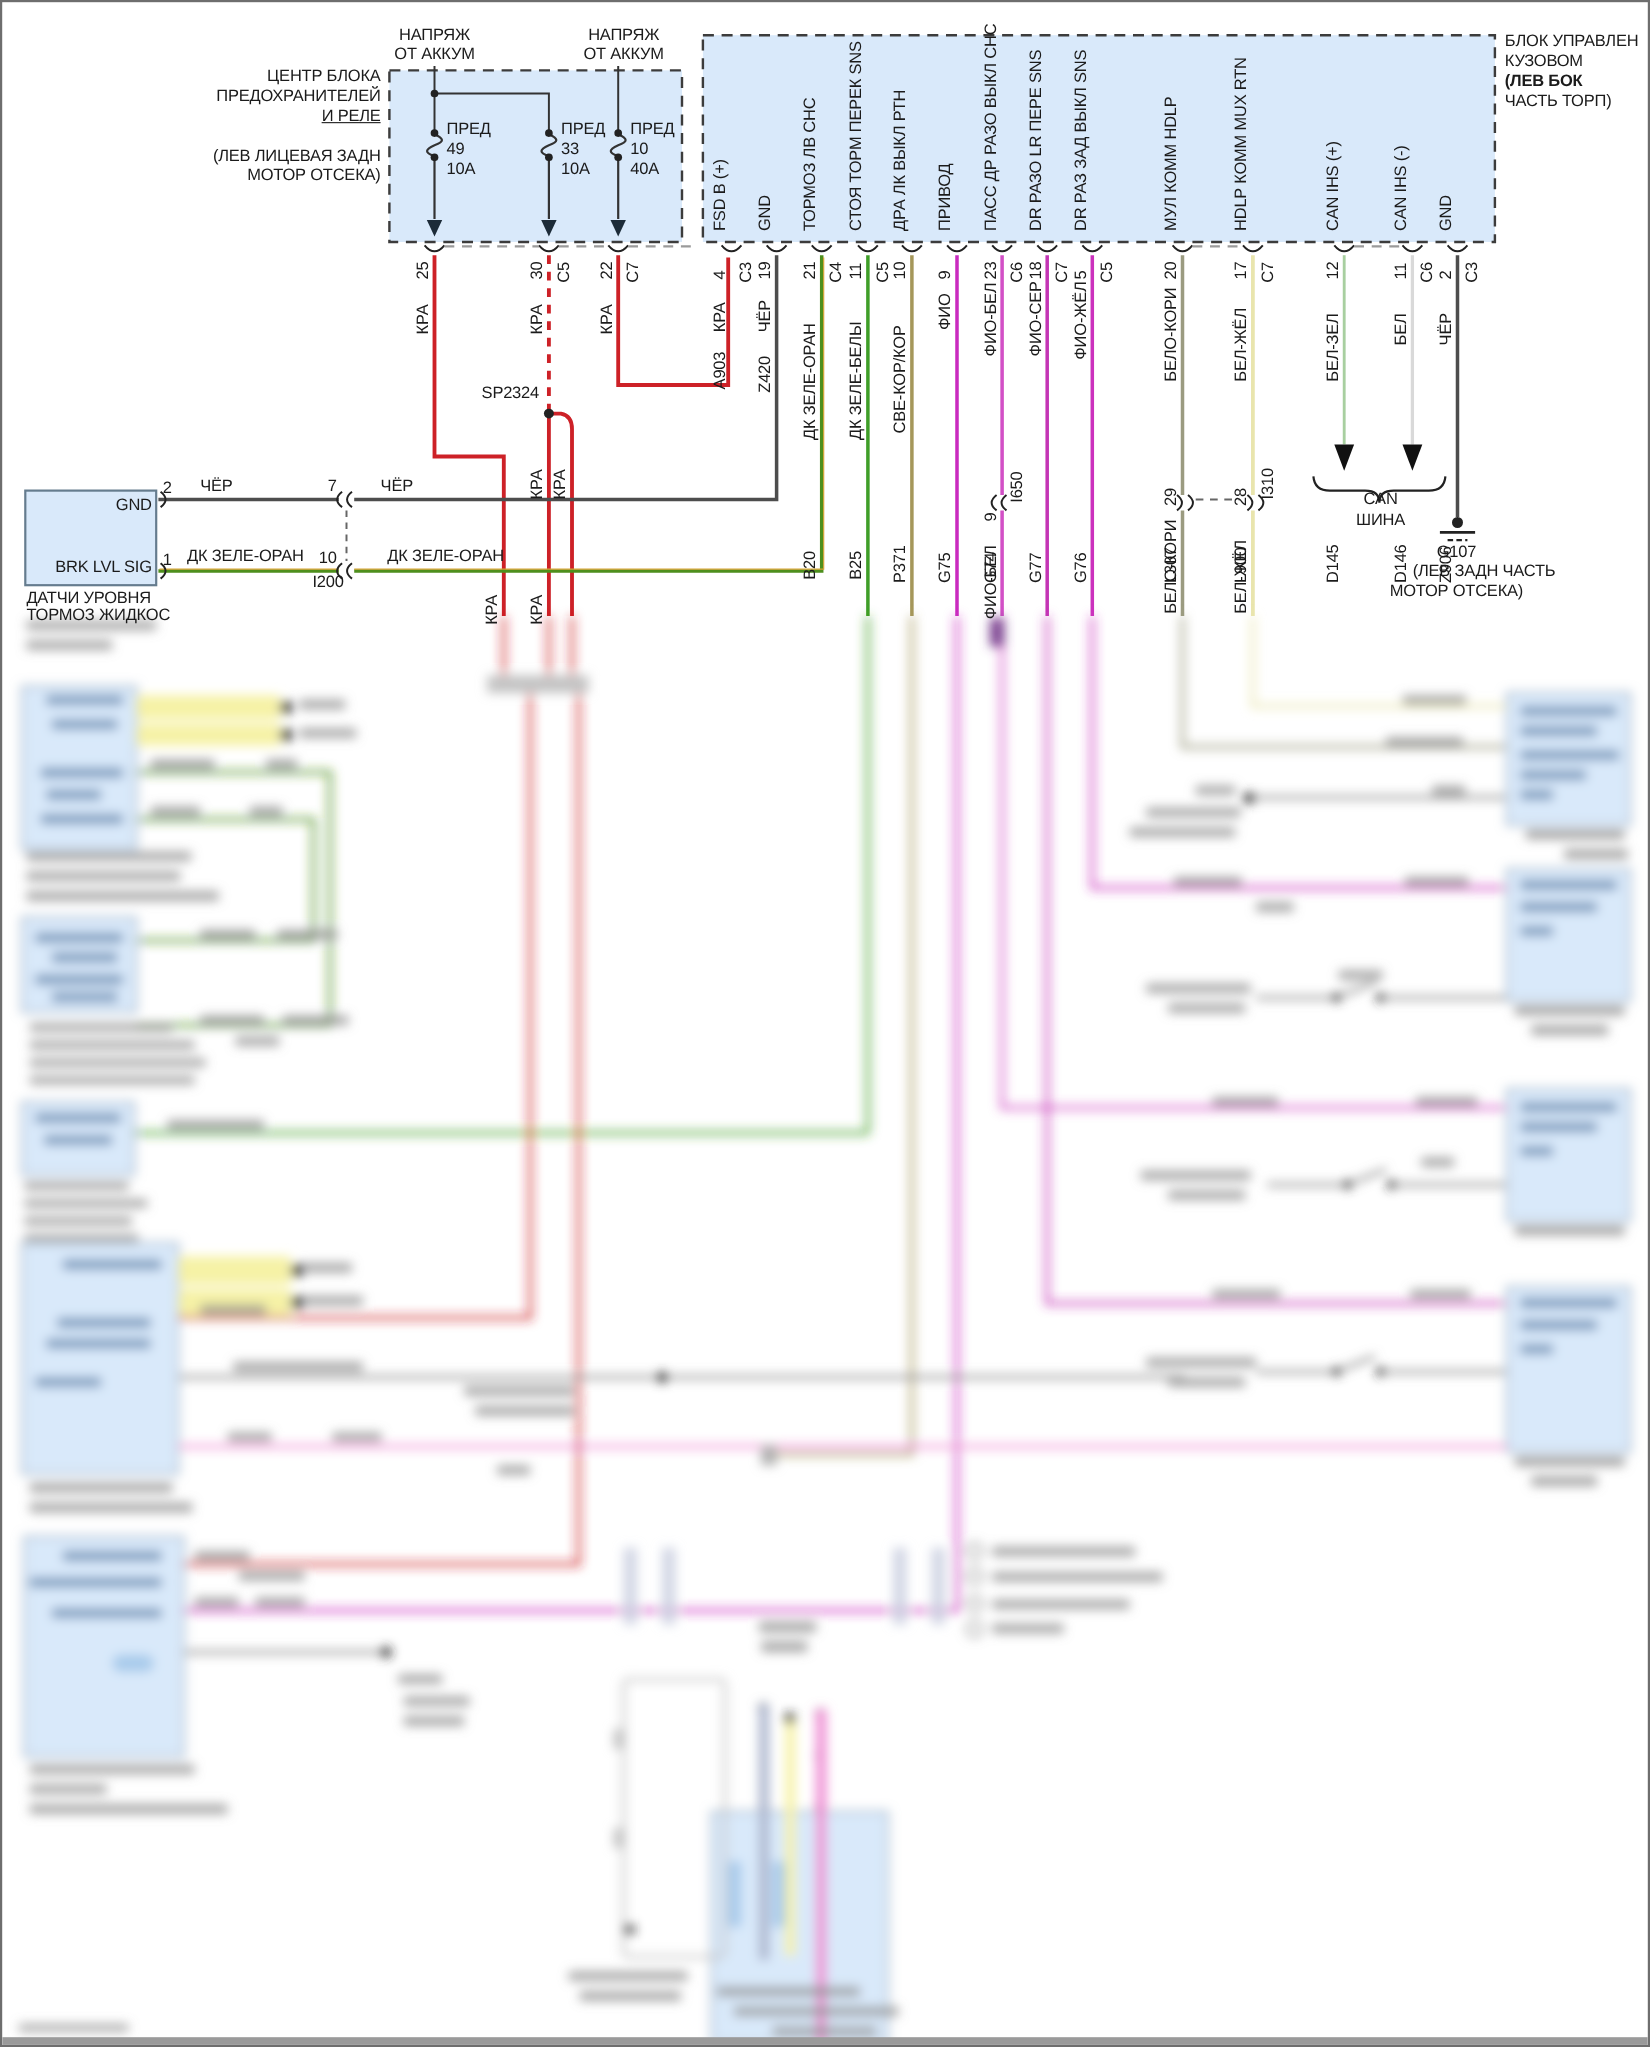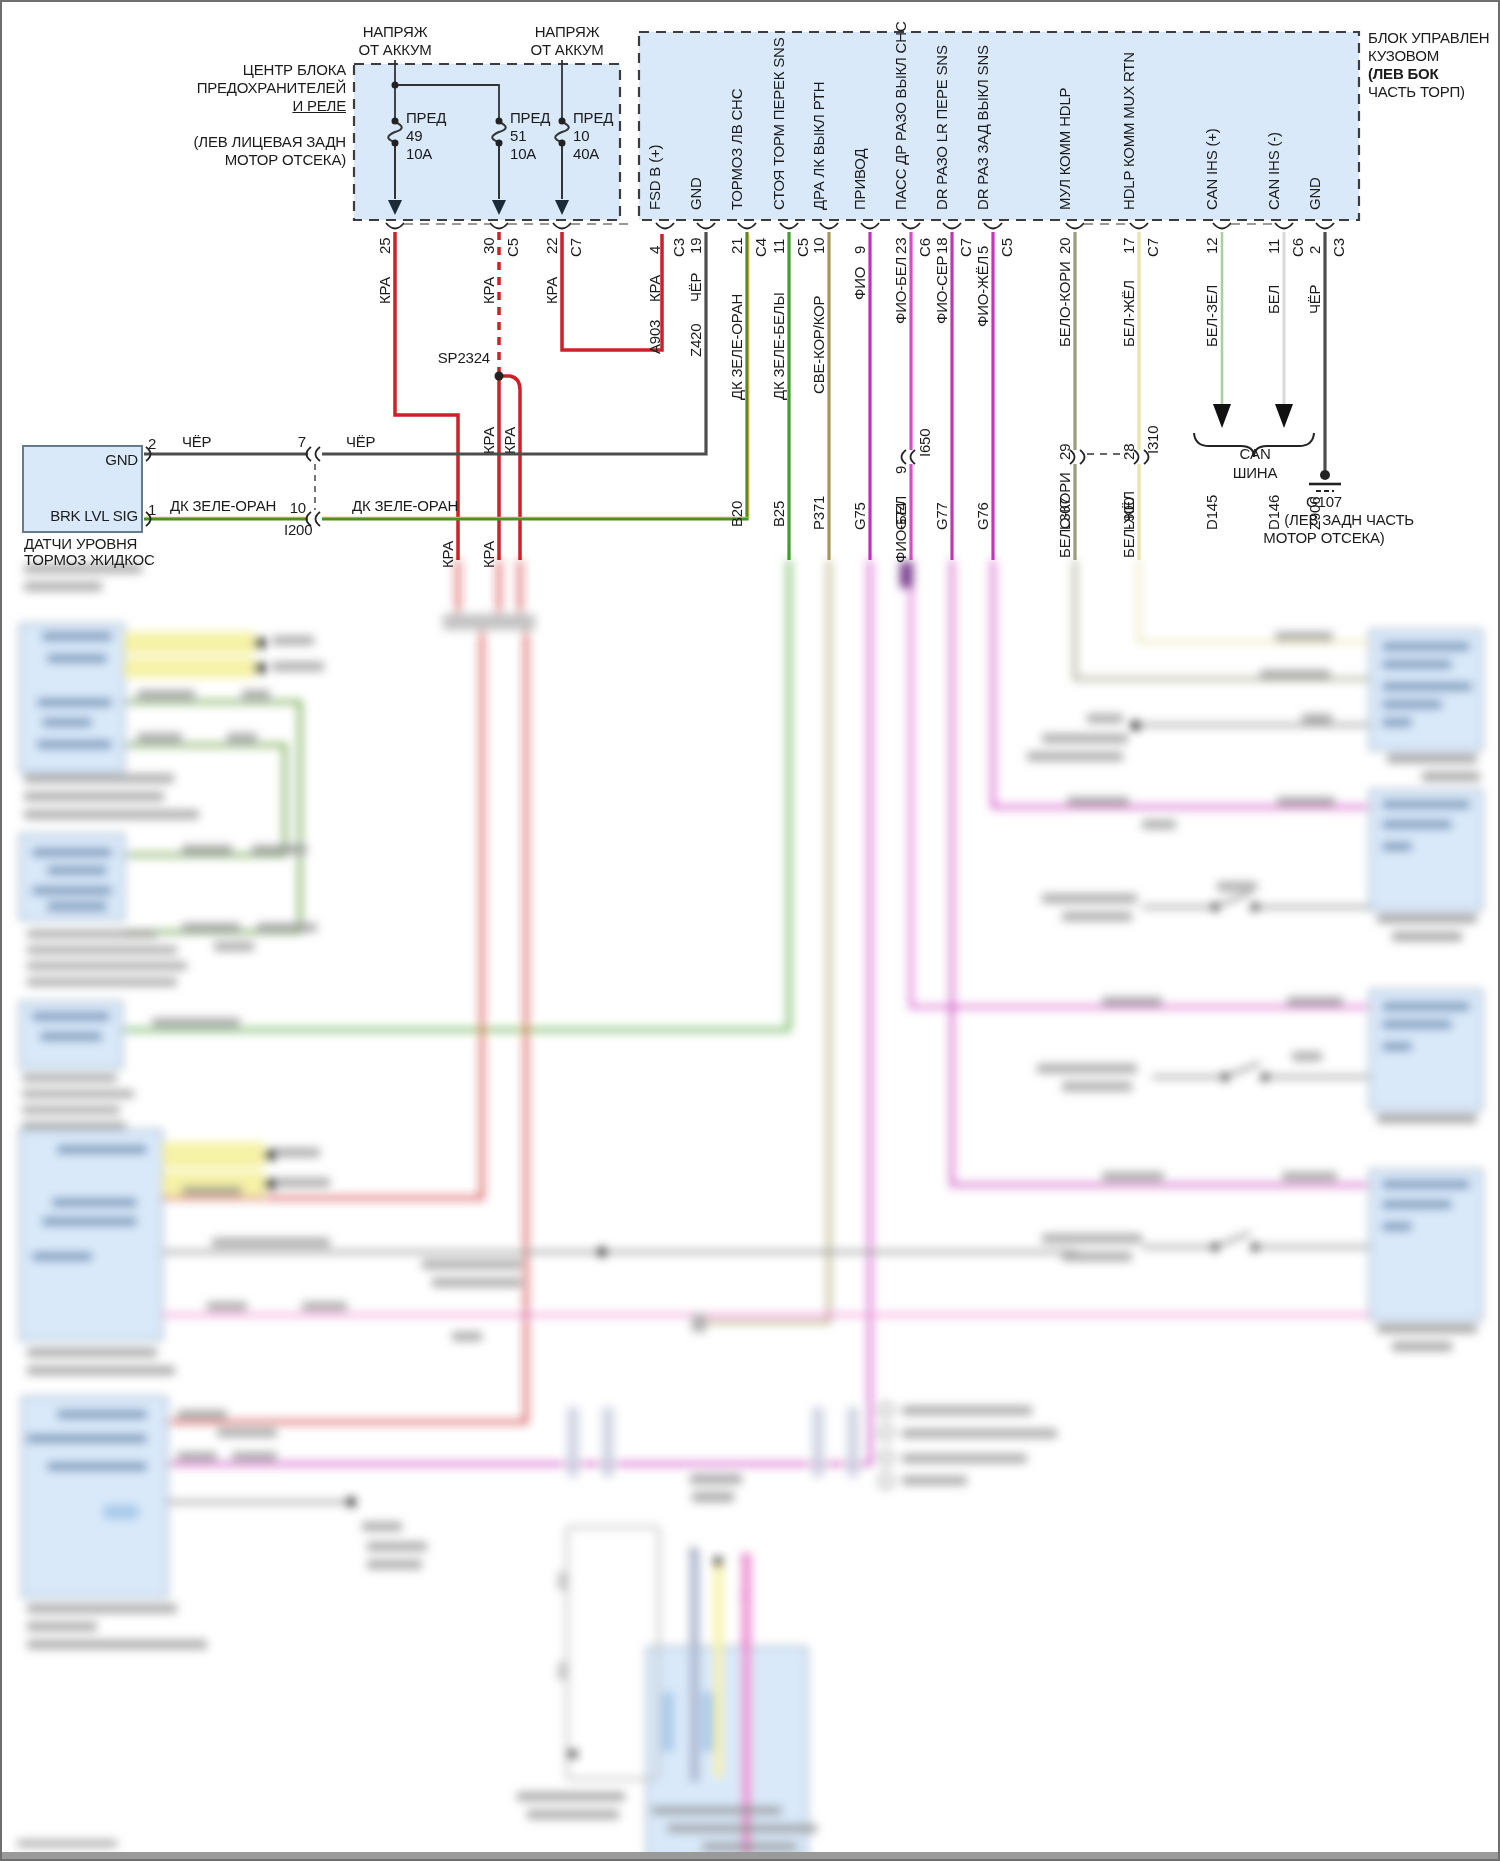--- a/index.html
+++ b/index.html
@@ -358,21 +358,21 @@
       <div class="lbl" style="left: 518px; top: 40px; width: 94px; text-align: center;">ОТ АККУМ</div>
       <div class="lbl" style="left: 144px; top: 60px; width: 200px; text-align: right;">ЦЕНТР БЛОКА</div>
       <div class="lbl" style="left: 144px; top: 78px; width: 200px; text-align: right;">ПРЕДОХРАНИТЕЛЕЙ</div>
       <div class="lbl" style="left: 144px; top: 96px; width: 200px; text-align: right; text-decoration: underline;">И РЕЛЕ</div>
       <div class="lbl" style="left: 144px; top: 132px; width: 200px; text-align: right;">(ЛЕВ ЛИЦЕВАЯ ЗАДН</div>
       <div class="lbl" style="left: 144px; top: 150px; width: 200px; text-align: right;">МОТОР ОТСЕКА)</div>
       <div class="lbl" style="left: 404px; top: 108px;">ПРЕД</div>
       <div class="lbl" style="left: 404px; top: 126px;">49</div>
       <div class="lbl" style="left: 404px; top: 144px;">10А</div>
       <div class="lbl" style="left: 508px; top: 108px;">ПРЕД</div>
-      <div class="lbl" style="left: 508px; top: 126px;">51</div>
+      <div class="lbl" style="left: 508px; top: 126px;">33</div>
       <div class="lbl" style="left: 508px; top: 144px;">10А</div>
       <div class="lbl" style="left: 571px; top: 108px;">ПРЕД</div>
       <div class="lbl" style="left: 571px; top: 126px;">10</div>
       <div class="lbl" style="left: 571px; top: 144px;">40А</div>
       <div class="lbl" style="left: 1366px; top: 28px;">БЛОК УПРАВЛЕН</div>
       <div class="lbl" style="left: 1366px; top: 46px;">КУЗОВОМ</div>
       <div class="lbl" style="left: 1366px; top: 64px; font-weight: bold;">(ЛЕВ БОК</div>
       <div class="lbl" style="left: 1366px; top: 82px;">ЧАСТЬ ТОРП)</div>
       <div class="lbl" style="left: 408px; top: 348px; width: 80px; text-align: right;">SP2324</div>
       <div class="lbl" style="left: 30px; top: 450px; width: 106px; text-align: right;">GND</div>

